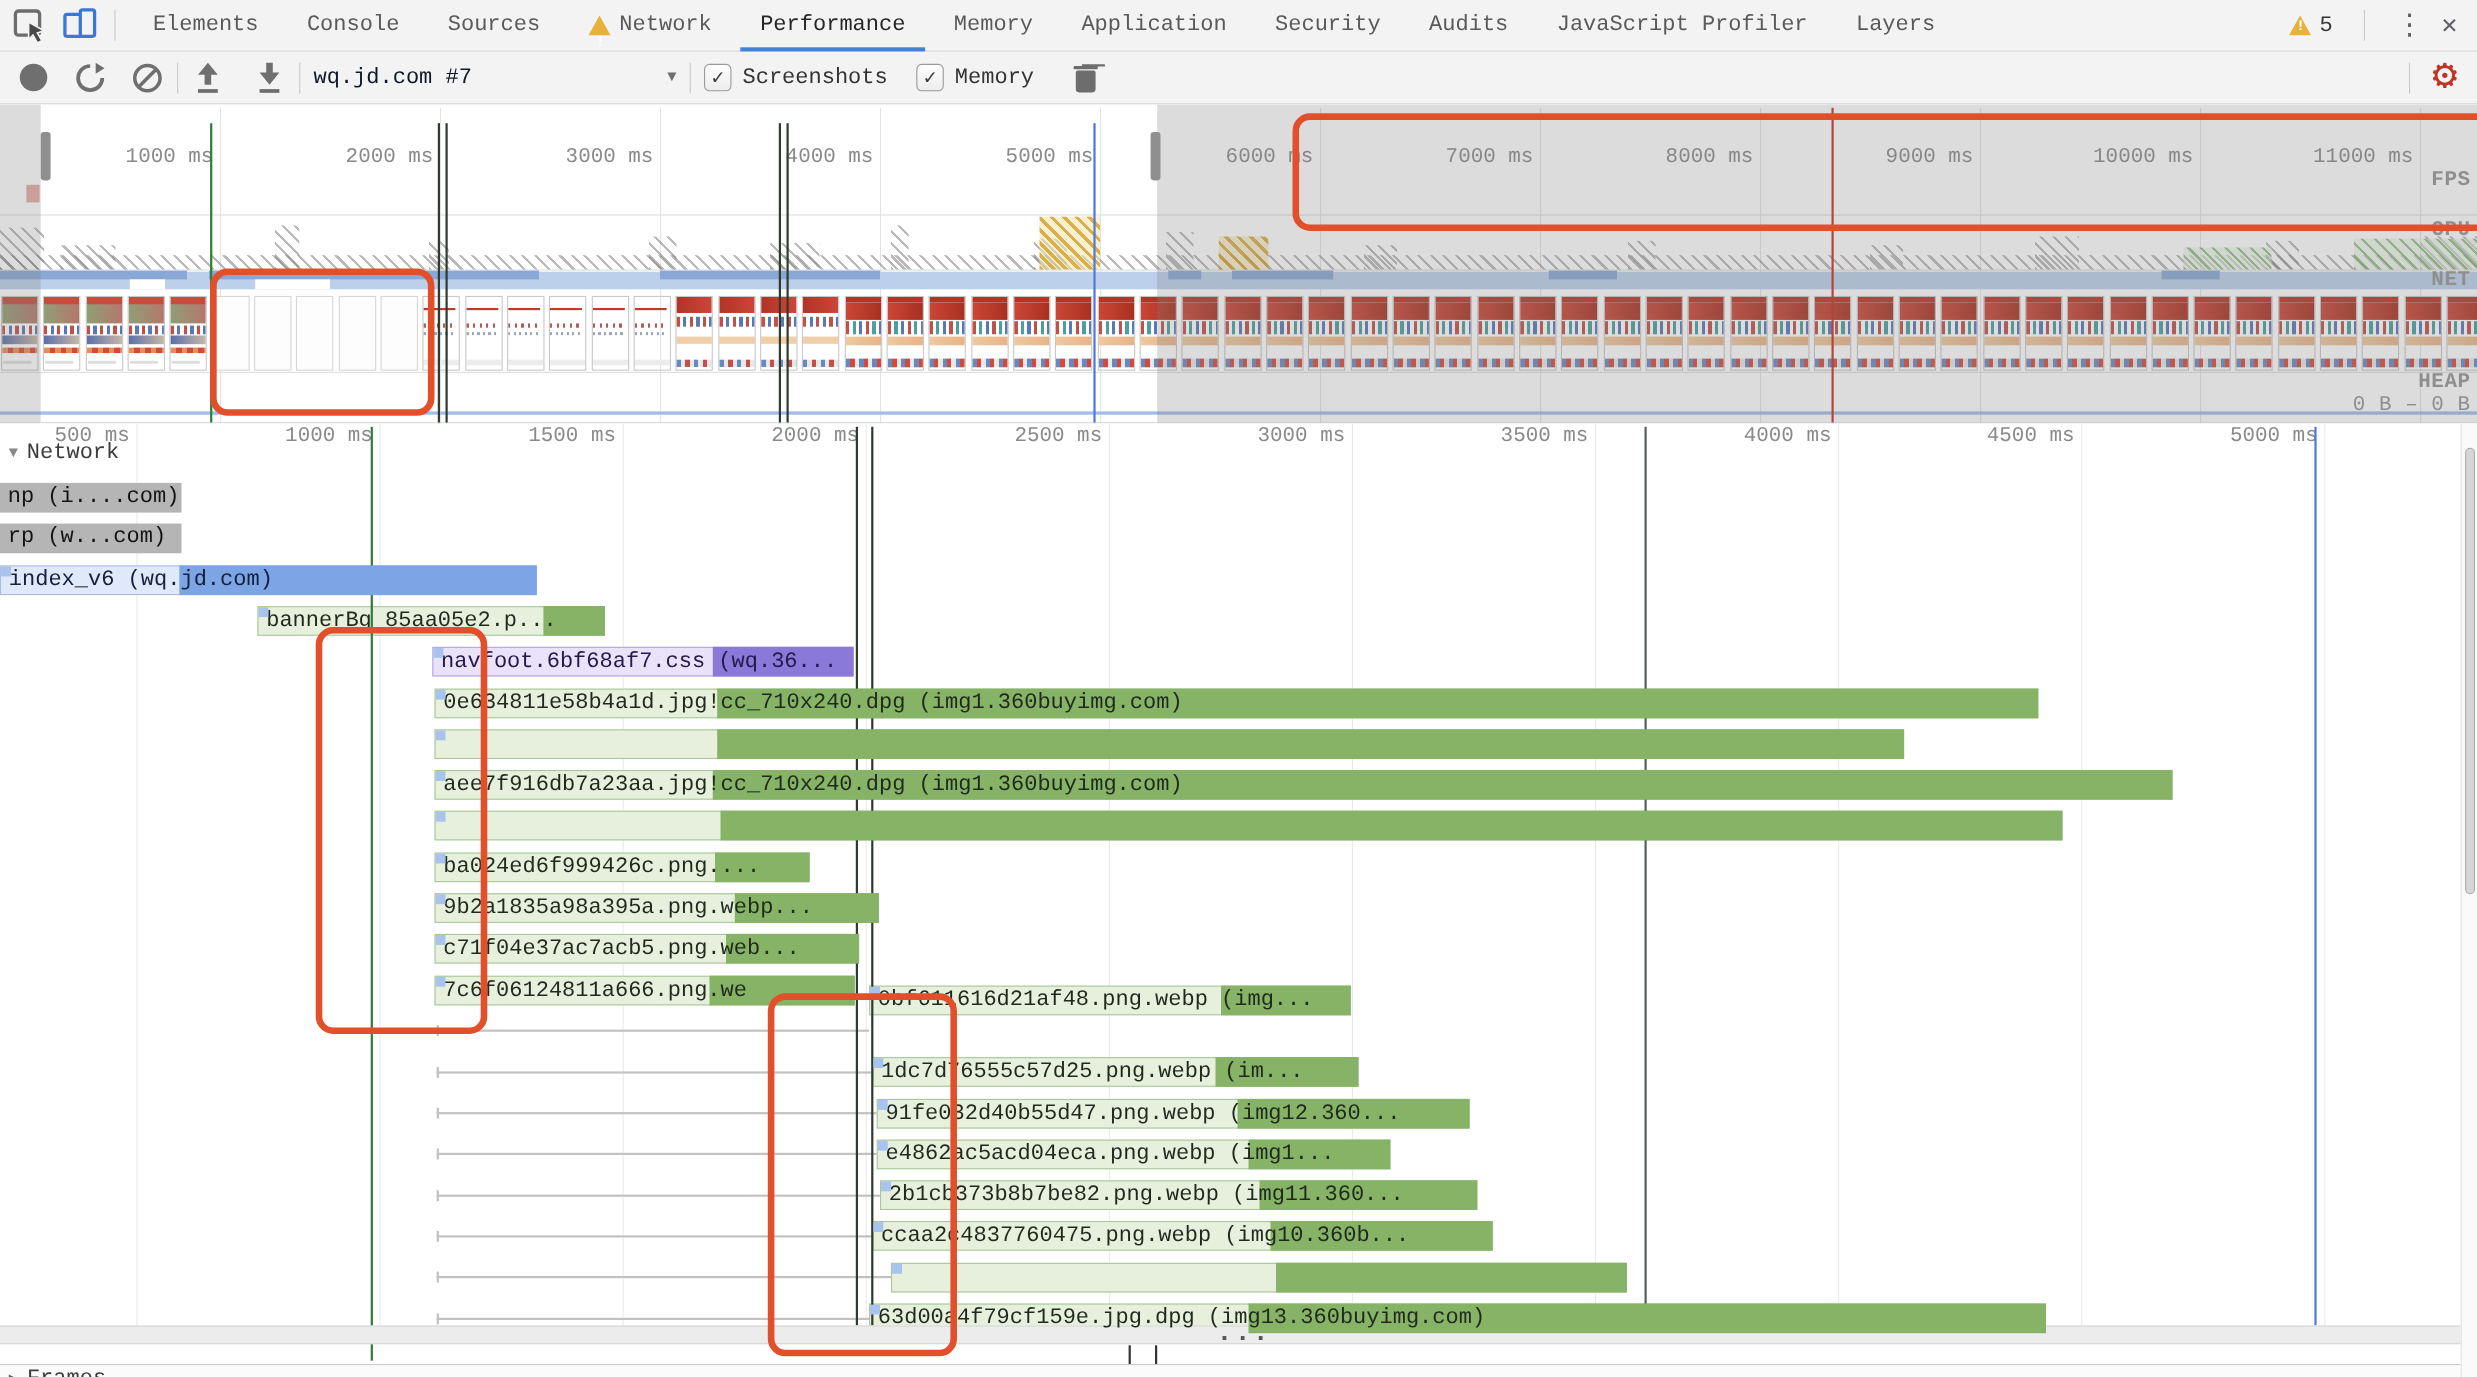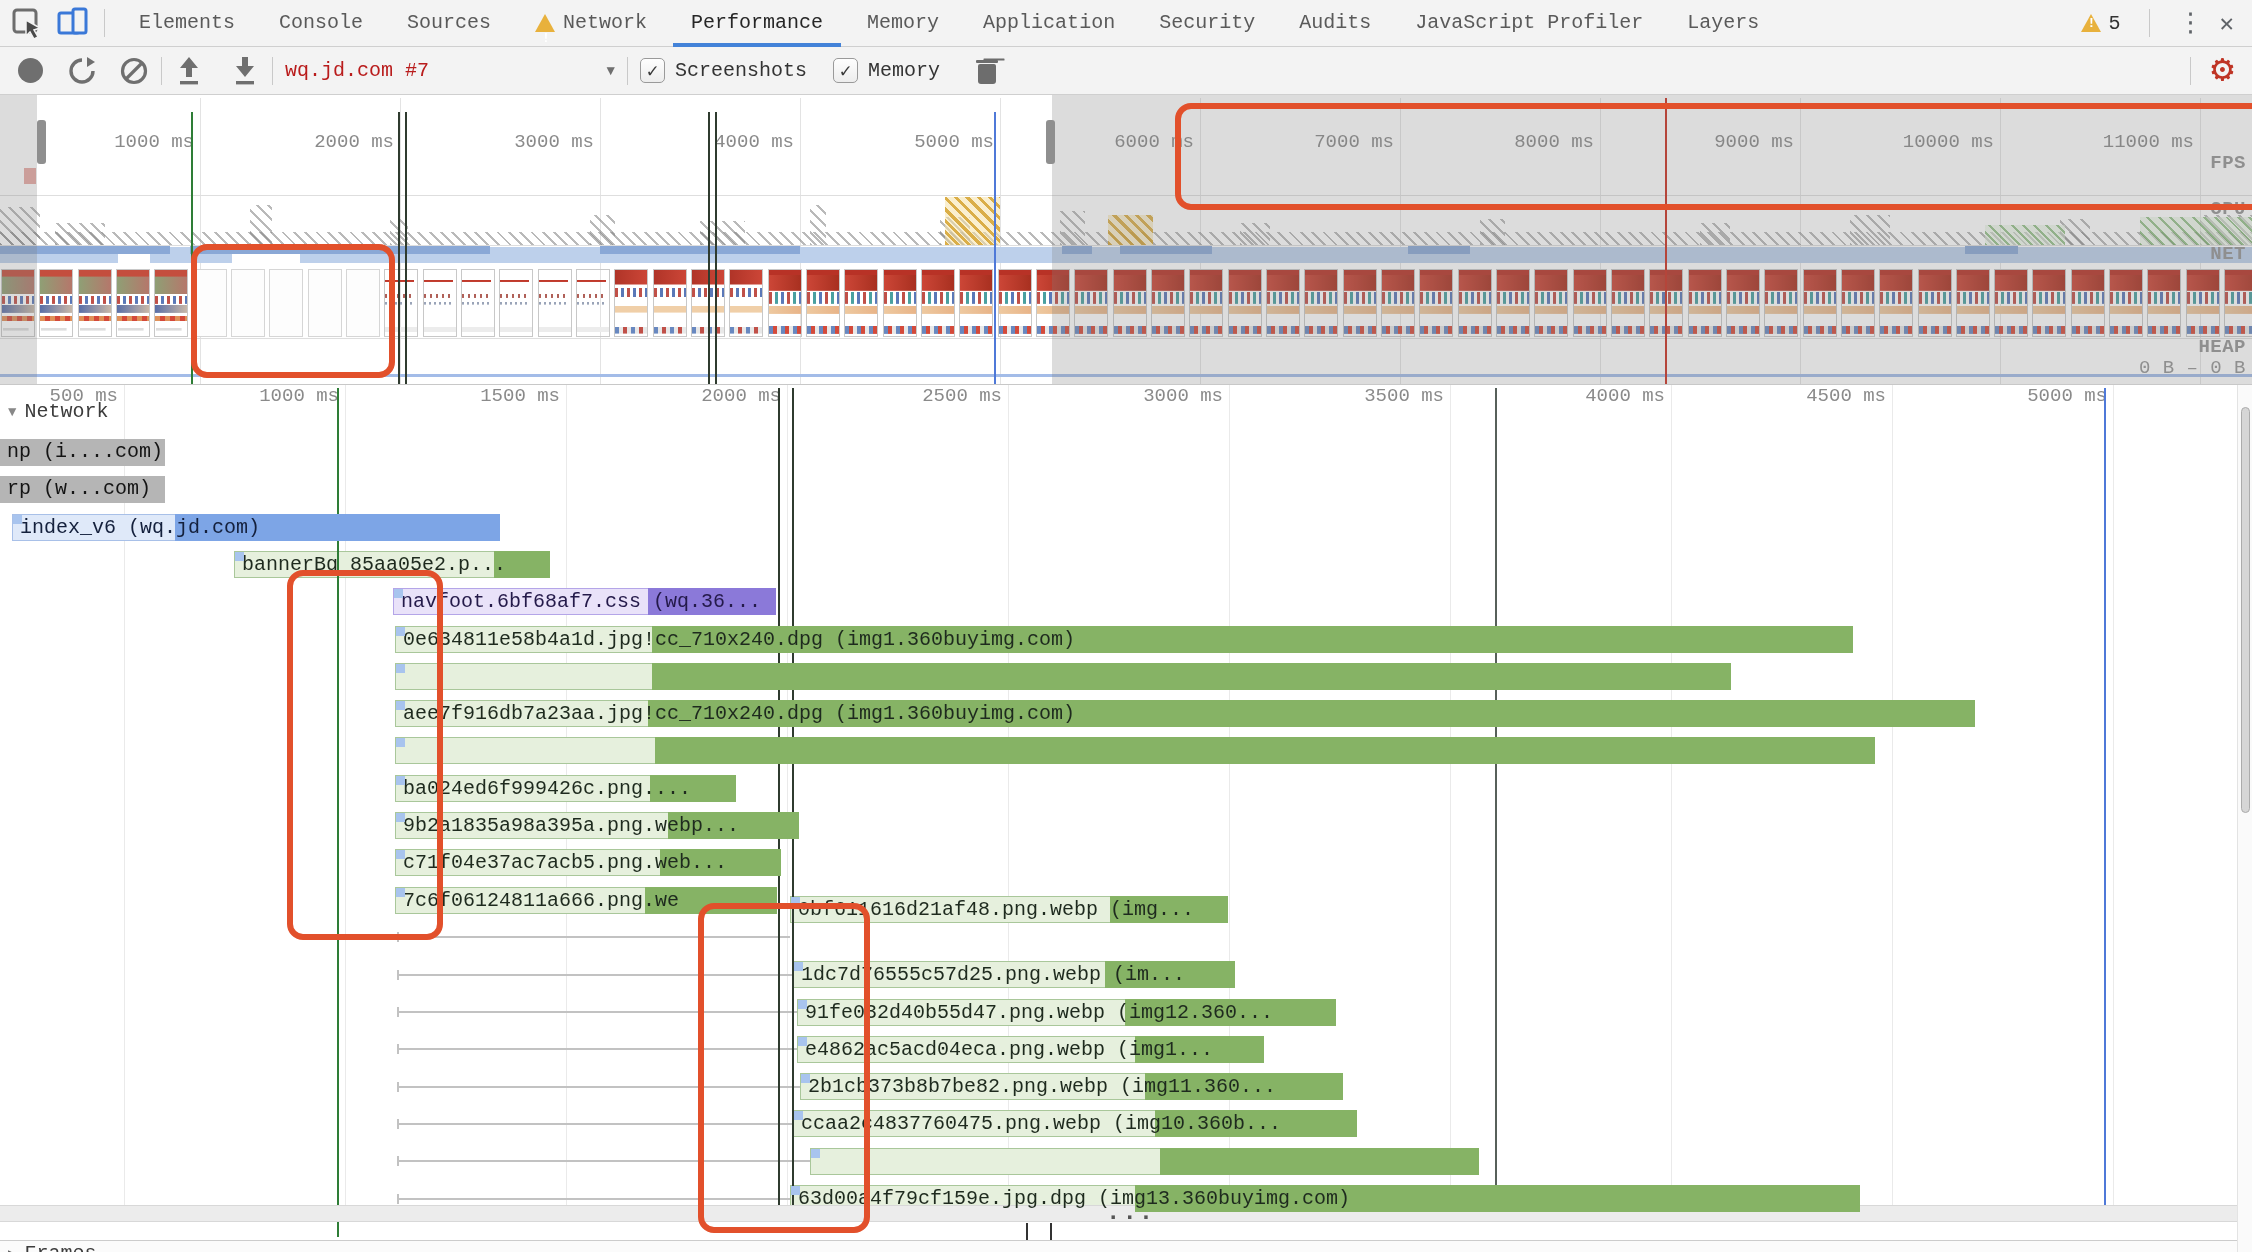--- a/index.html
+++ b/index.html
@@ -206,21 +206,21 @@
         </svg>
     </span>
     <span class="tool" style="margin-left:26px;">
       <svg width="30" height="32" viewBox="0 0 30 32">
           <path d="M15 22 L6 11 L12 11 L12 2 L18 2 L18 11 L24 11 Z" fill="#6f6f6f"></path>
           <rect x="6" y="26" width="18" height="3.4" fill="#6f6f6f"></rect>
         </svg>
     </span>
     <span class="vsep"></span>
     <span class="tool" style="min-width:330px;justify-content:flex-start;">
-      <span style="font-size:20px;color:#b91c1c;">wq.jd.com #7</span>
+      <span style="font-size:20px;color:#0f172a;">wq.jd.com #7</span>
       <span style="font-size:14px;color:#6f6f6f;margin-left:auto;">▼</span>
     </span>
     <span class="vsep"></span>
     <span class="tool">
         <span class="checkbox">✓</span>
       </span>
     <span class="tool-label">Screenshots</span>
     <span class="tool">
         <span class="checkbox">✓</span>
       </span>
@@ -414,21 +414,21 @@
       <span class="tri-down">▼</span>
       <span>Network</span>
     </div>
     <div id="rows">
         <div class="row-bar gray" style="left: 0px; top: 54px; width: 165px;">
           <span class="lbl">np (i....com)</span>
         </div>
         <div class="row-bar gray" style="left: 0px; top: 91.3px; width: 165px;">
           <span class="lbl">rp (w...com)</span>
         </div>
-        <div class="row-bar blue" style="left: 12px; top: 128.6px; width: 488px;">
+        <div class="row-bar blue" style="left: 0px; top: 128.6px; width: 488px;">
           <div class="solid" style="width: 325px;"></div>
           <div class="qdot"></div>
           <span class="lbl">index_v6 (wq.jd.com)</span>
         </div>
         <div class="row-bar green" style="left: 234px; top: 165.9px; width: 316px;">
           <div class="solid" style="width: 56px;"></div>
           <div class="qdot"></div>
           <span class="lbl">bannerBg_85aa05e2.p...</span>
         </div>
         <div class="row-bar purple" style="left: 393px; top: 203.2px; width: 383px;">

